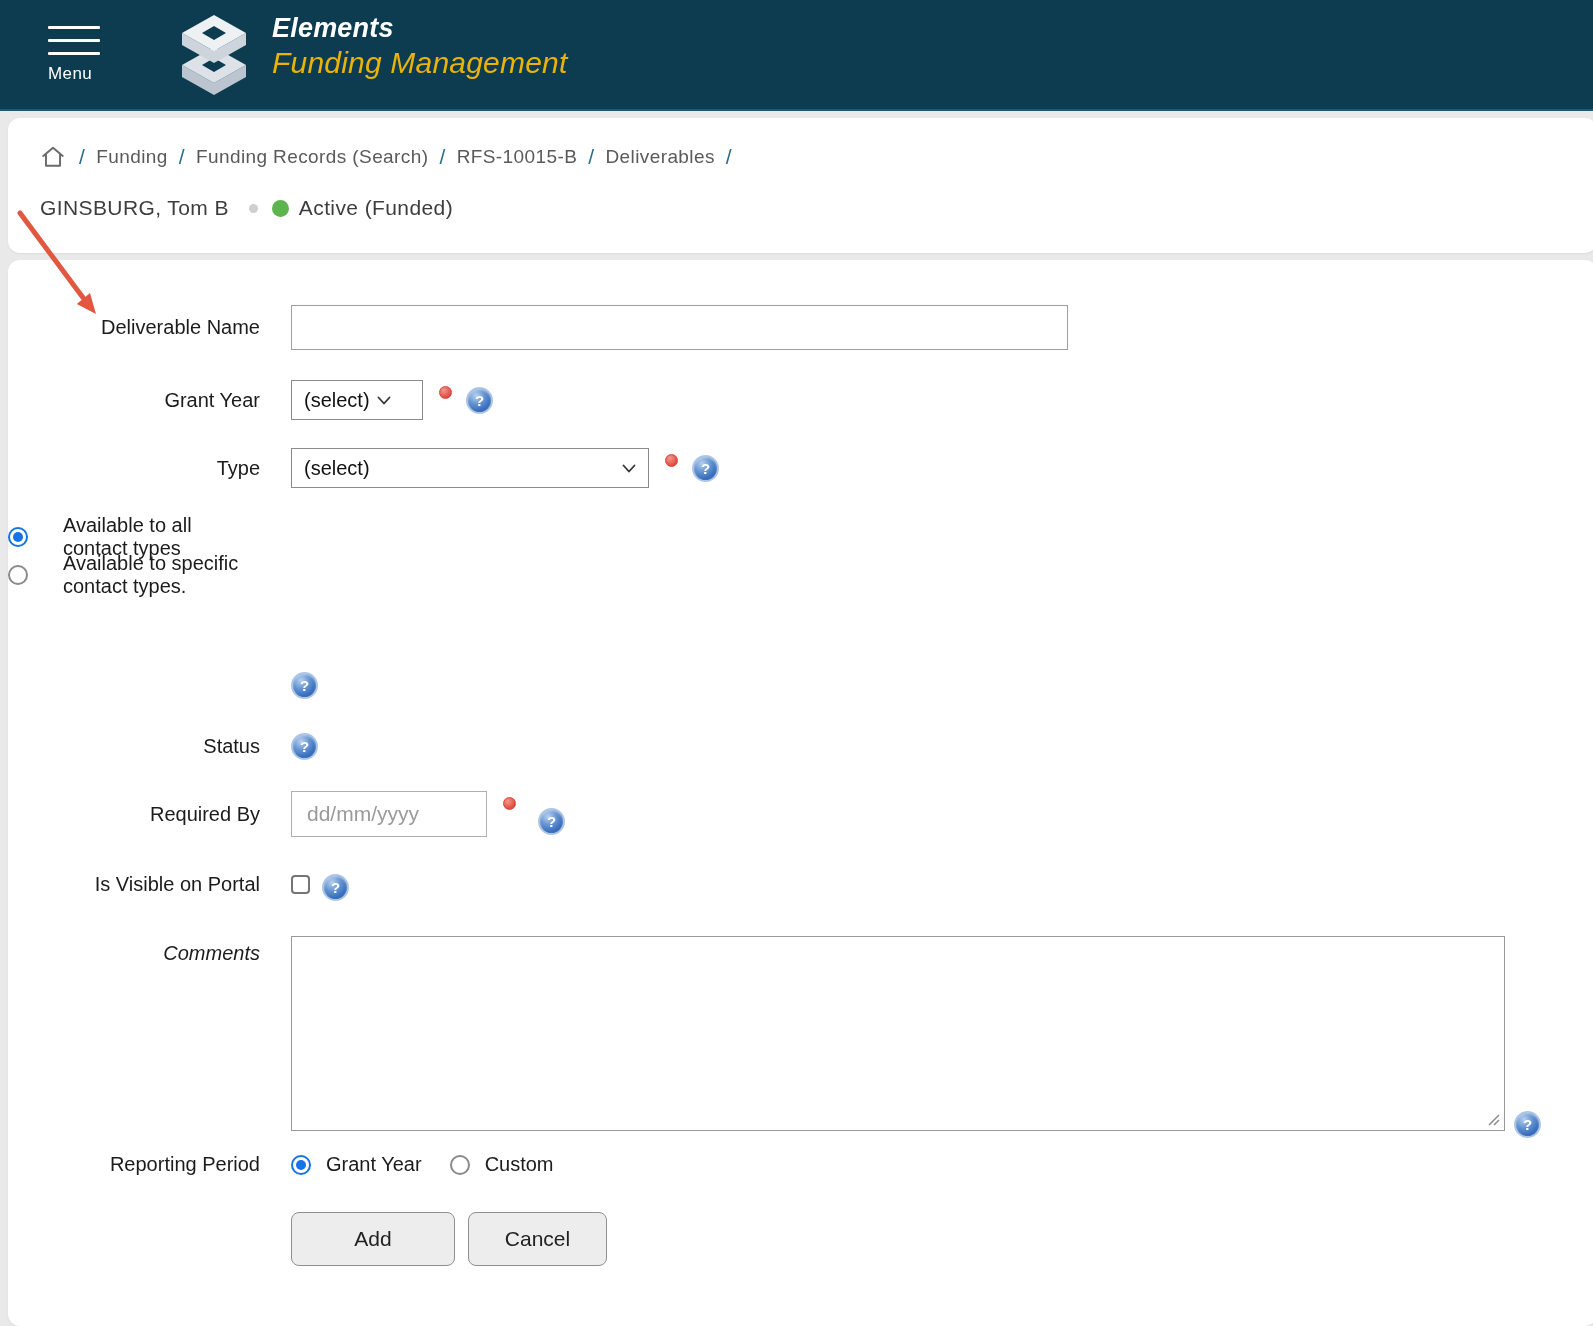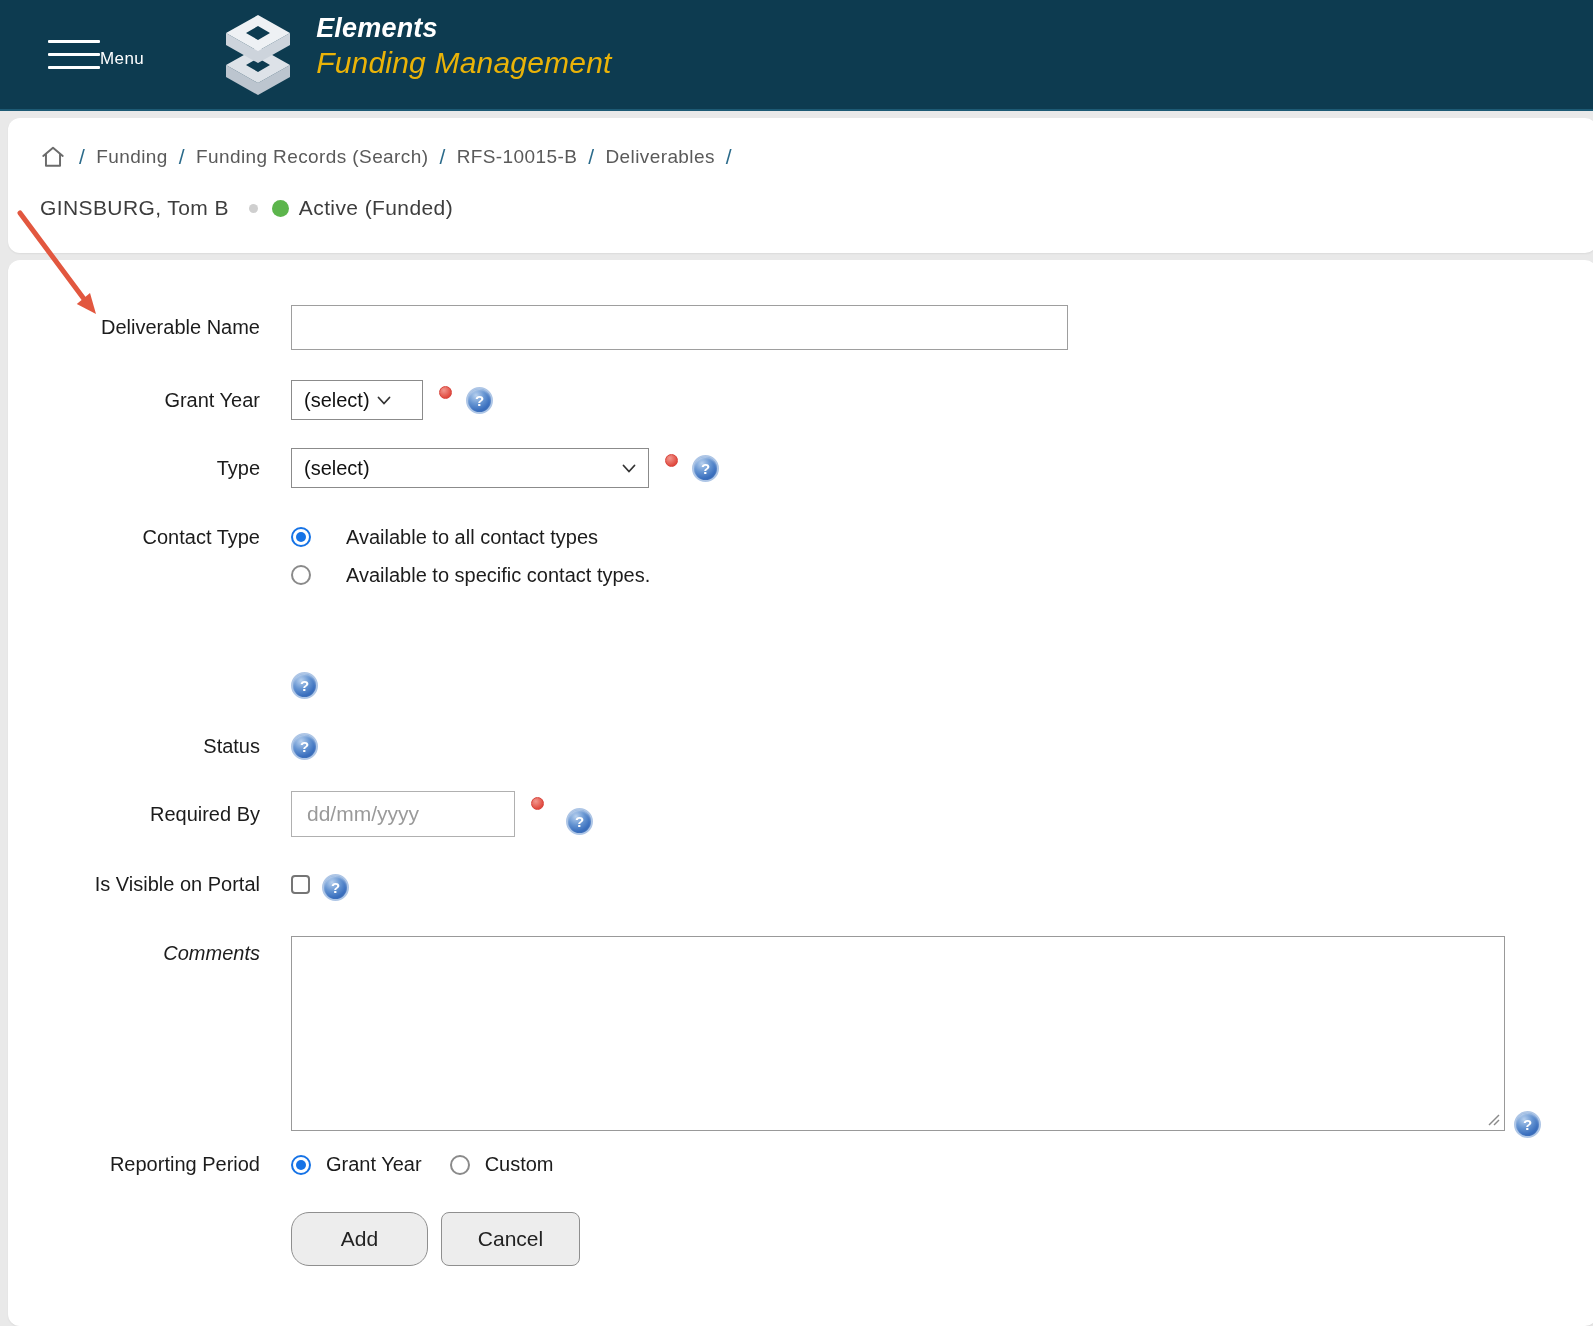--- a/index.html
+++ b/index.html
@@ -3,21 +3,21 @@
 <meta charset="utf-8">
 <style>
   * { margin:0; padding:0; box-sizing:border-box; }
   html,body { width:1593px; height:1326px; }
   body { font-family:"Liberation Sans", sans-serif; background:#e9e9e9; overflow:hidden; }
   .page { position:relative; width:1593px; height:1326px; }
 
   
   .app-header { height:111px; background:#0d3b50; border-bottom:2px solid #1d5a74;
                 display:flex; align-items:center; padding-left:48px; }
-  .menu-btn { display:flex; align-items:flex-start; cursor:pointer; }
+  .menu-btn { display:flex; flex-direction:column; align-items:flex-start; cursor:pointer; }
   .hamburger { display:flex; flex-direction:column; gap:10px; width:52px; }
   .hamburger span { display:block; height:3px; background:#ffffff; border-radius:1px; }
   .menu-label { color:#ffffff; font-size:17px; margin-top:9px; letter-spacing:0.4px; }
   .brand { display:flex; align-items:flex-start; margin-left:80px;font-style:italic; }
   .brand-logo { margin-right:24px; display:block; }
   .brand-title { color:#ffffff; font-size:27px; font-weight:bold; letter-spacing:0.2px; }
   .brand-subtitle { color:#eab308; font-size:30px; font-weight:400; margin-top:2px; letter-spacing:0.2px; }
 
   
   .crumb-card { position:absolute; top:118px; left:8px; width:1589px; height:135px;
@@ -62,33 +62,33 @@
            background:#fff; position:relative; flex:0 0 auto; cursor:pointer; }
   .radio.checked { border-color:#1673e6; }
   .radio.checked::after { content:""; position:absolute; left:3px; top:3px;
            width:10px; height:10px; border-radius:50%; background:#1673e6; }
   .radio-line { display:flex; align-items:center; height:38px;gap:20px; }
   .radio-label { font-size:20px; color:#1c1c1c; margin-left:15px; }
 
   .checkbox { width:19px; height:19px; border:2px solid #757575; border-radius:4px;
               background:#fff; flex:0 0 auto; cursor:pointer; }
 
-  .date-input { width:224px; height:46px; border:1px solid #b0b0b0; font-family:inherit;
+  .date-input { width:196px; height:46px; border:1px solid #b0b0b0; font-family:inherit;
                 font-size:21px; padding:0 15px; color:#1d4ed8; outline:none; }
   .date-input::placeholder { color:#9a9a9a; }
 
   .ta-wrap { position:relative; display:inline-block; }
   .comments-ta { width:1214px; height:195px; border:1px solid #999; resize:none;
                  font-family:inherit; font-size:19px; padding:10px 12px; outline:none; display:block; }
   .ta-resize { position:absolute; right:4px; bottom:4px; pointer-events:none; }
   .ta-help { position:absolute; right:-36px; bottom:-7px; }
 
   .btn { height:54px; border:1px solid #8f8f8f; border-radius:8px; background:#ededed;
          font-family:inherit; font-size:21px; color:#222; cursor:pointer; }
-  .btn-add { width:137px;border-radius:18px; }
+  .btn-add { width:164px; }
   .btn-cancel { width:139px; margin-left:13px; }
 
   .arrow-overlay { position:absolute; left:0; top:0; width:1593px; height:1326px;
                    pointer-events:none; z-index:50; }
 </style>
 </head>
 <body>
 
 <div class="page">
 
@@ -176,21 +176,20 @@
                 <path d="M1.5 1.5 L7 7.5 L12.5 1.5"></path>
               </svg>
           </span>
         </div>
         <span class="req-dot"></span>
         <span class="help" style="margin-left:14px;"></span>
       </div>
     </div>
 
     <div class="frow" style="margin-top:30px; align-items:start;">
-      <div class="lbl" style="line-height:38px;">Contact Type</div>
       <div class="field" style="flex-direction:column; align-items:flex-start;">
         <div class="radio-line">
           <span class="radio checked"></span>
           <span class="radio-label">Available to all contact types</span>
         </div>
         <div class="radio-line">
           <span class="radio"></span>
           <span class="radio-label">Available to specific contact types.</span>
         </div>
       </div>

